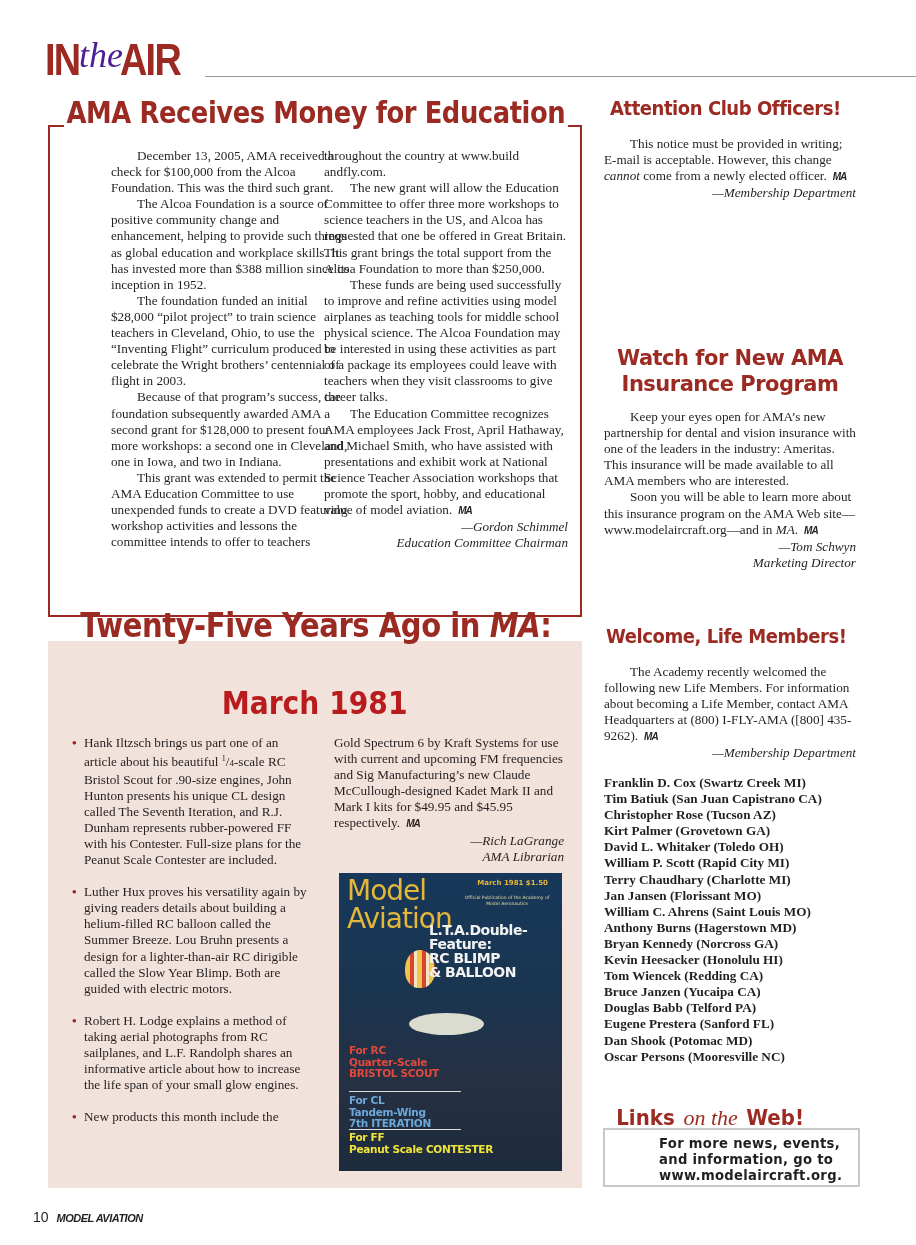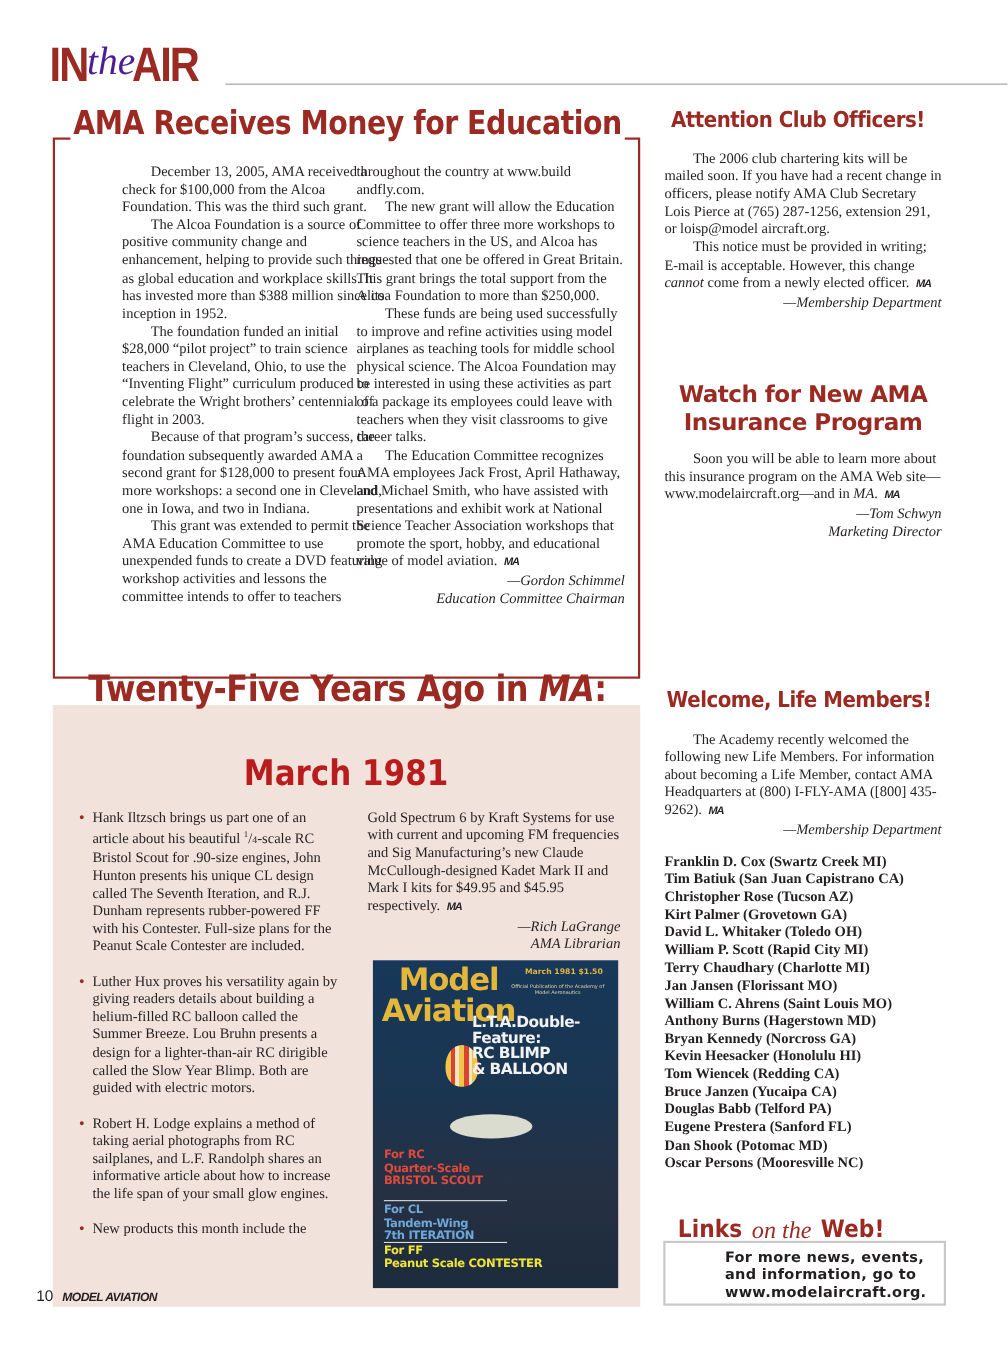--- a/index.html
+++ b/index.html
@@ -51,34 +51,34 @@
   #retro-title .line1 { display: inline-block; transform: scaleX(0.88); white-space: nowrap; }
   #retro-subtitle { position: absolute; left: 48px; top: 684px; width: 534px; text-align: center; font-family: "DejaVu Sans", sans-serif; font-weight: bold; font-size: 32px; color: #b91c1c; }
   #retro-subtitle span { display: inline-block; transform: scaleX(0.88); }
   #retro-col1 { left: 72px; top: 735px; width: 240px; }
   #retro-col1 li { list-style: none; position: relative; padding-left: 12px; margin-bottom: 16px; }
   #retro-col1 li::before { content: "•"; position: absolute; left: 0; top: 0; color: #9b2a22; font-weight: bold; }
   #retro-col2 { left: 334px; top: 735px; width: 230px; }
 
   
   #cover { position: absolute; left: 339px; top: 873px; width: 223px; height: 298px; background: linear-gradient(180deg, #17385a 0%, #1a3550 40%, #263043 70%, #1c2b3d 100%); overflow: hidden; }
-  #cover .mast { position: absolute; left: 8px; top: 4px; font-family: "DejaVu Sans", sans-serif; font-weight: bold; color: #e4b73a; font-size: 28px; line-height: 28px; letter-spacing: -1px; text-align: center; }
+  #cover .mast { position: absolute; left: 8px; top: 4px; font-family: "DejaVu Sans", sans-serif; font-weight: normal; color: #e4b73a; font-size: 28px; line-height: 28px; letter-spacing: -1px; }
   #cover .date { position: absolute; right: 14px; top: 6px; font-family: "DejaVu Sans", sans-serif; font-weight: bold; font-size: 7px; color: #e4b73a; padding-left: 24px; }
   #cover .official { position: absolute; right: 10px; top: 22px; width: 90px; font-family: "DejaVu Sans", sans-serif; font-size: 4.5px; color: #e7d6a6; text-align: center; line-height: 6px; }
   #cover .feature { position: absolute; left: 90px; top: 50px; font-family: "DejaVu Sans", sans-serif; font-weight: bold; color: #f2f2f2; font-size: 14px; line-height: 14px; letter-spacing: -0.5px; }
   #cover .balloon { position: absolute; left: 66px; top: 77px; width: 30px; height: 38px; border-radius: 50% 50% 45% 45%; background: repeating-linear-gradient(90deg, #f0c64a 0 5px, #d9432f 5px 9px, #f3e6c2 9px 12px); }
   #cover .blimp { position: absolute; left: 70px; top: 140px; width: 75px; height: 22px; border-radius: 50%; background: #d9dccf; }
   #cover .promo { position: absolute; left: 10px; font-family: "DejaVu Sans", sans-serif; font-weight: bold; font-size: 10.5px; line-height: 11.5px; letter-spacing: -0.3px; }
   #cover .p1 { top: 172px; color: #e04a3c; }
   #cover .p2 { top: 222px; color: #6da8d9; }
   #cover .p3 { top: 259px; color: #f0e43a; }
   #cover .rule { position: absolute; left: 10px; width: 112px; height: 1px; background: #ddd; }
 
   
-  #folio { position: absolute; left: 33px; top: 1170px; font-family: "Liberation Sans", sans-serif; font-size: 14px; color: #231f20; white-space: nowrap; }
+  #folio { position: absolute; left: 33px; top: 1209px; font-family: "Liberation Sans", sans-serif; font-size: 14px; color: #231f20; white-space: nowrap; }
   #folio .pub { font-weight: bold; font-style: italic; font-size: 11px; margin-left: 8px; letter-spacing: -0.5px; }
 </style>
 </head>
 <body>
 
 <div id="section-logo">
   <span class="in">IN</span>
     <span class="the">the</span>
     <span class="air">AIR</span>
 </div>
@@ -99,27 +99,27 @@
   <p class="noindent">throughout the country at www.build andfly.com.</p>
   <p>The new grant will allow the Education Committee to offer three more workshops to science teachers in the US, and Alcoa has requested that one be offered in Great Britain. This grant brings the total support from the Alcoa Foundation to more than $250,000.</p>
   <p>These funds are being used successfully to improve and refine activities using model airplanes as teaching tools for middle school physical science. The Alcoa Foundation may be interested in using these activities as part of a package its employees could leave with teachers when they visit classrooms to give career talks.</p>
   <p><span>The Education Committee recognizes AMA employees Jack Frost, April Hathaway, and Michael Smith, who have assisted with presentations and exhibit work at National Science Teacher Association workshops that promote the sport, hobby, and educational value of model aviation.</span><span class="ma-mark">MA</span></p>
   <p class="sig">—Gordon Schimmel</p>
   <p class="sig">Education Committee Chairman</p>
 </div>
 
 <h2 id="officers-title" class="red-head">Attention Club Officers!</h2>
 <div id="officers-body" class="right-col">
-  <p>The 2006 club chartering kits will be mailed soon. If you have had a recent change in officers, please notify AMA Club Secretary Lois Pierce at (765) 287-1256, extension 291, or loisp@model aircraft.org.</p>
   <p><span>This notice must be provided in writing; E-mail is acceptable. However, this change </span><em>cannot</em><span> come from a newly elected officer.</span><span class="ma-mark">MA</span></p>
   <p class="sig">—Membership Department</p>
 </div>
 
 <h2 id="insurance-title" class="red-head">Watch for New AMA Insurance Program</h2>
 <div id="insurance-body" class="right-col">
+  <p>Keep your eyes open for AMA’s new partnership for dental and vision insurance with one of the leaders in the industry: Ameritas. This insurance will be made available to all AMA members who are interested.</p>
   <p><span>Soon you will be able to learn more about this insurance program on the AMA Web site—www.modelaircraft.org—and in </span><em>MA</em><span>.</span><span class="ma-mark">MA</span></p>
   <p class="sig">—Tom Schwyn</p>
   <p class="sig">Marketing Director</p>
 </div>
 
 <h2 id="life-title" class="red-head">Welcome, Life Members!</h2>
 <div id="life-body" class="right-col">
   <p><span>The Academy recently welcomed the following new Life Members. For information about becoming a Life Member, contact AMA Headquarters at (800) I-FLY-AMA ([800] 435-9262).</span><span class="ma-mark">MA</span></p>
   <p class="sig">—Membership Department</p>
 </div>

